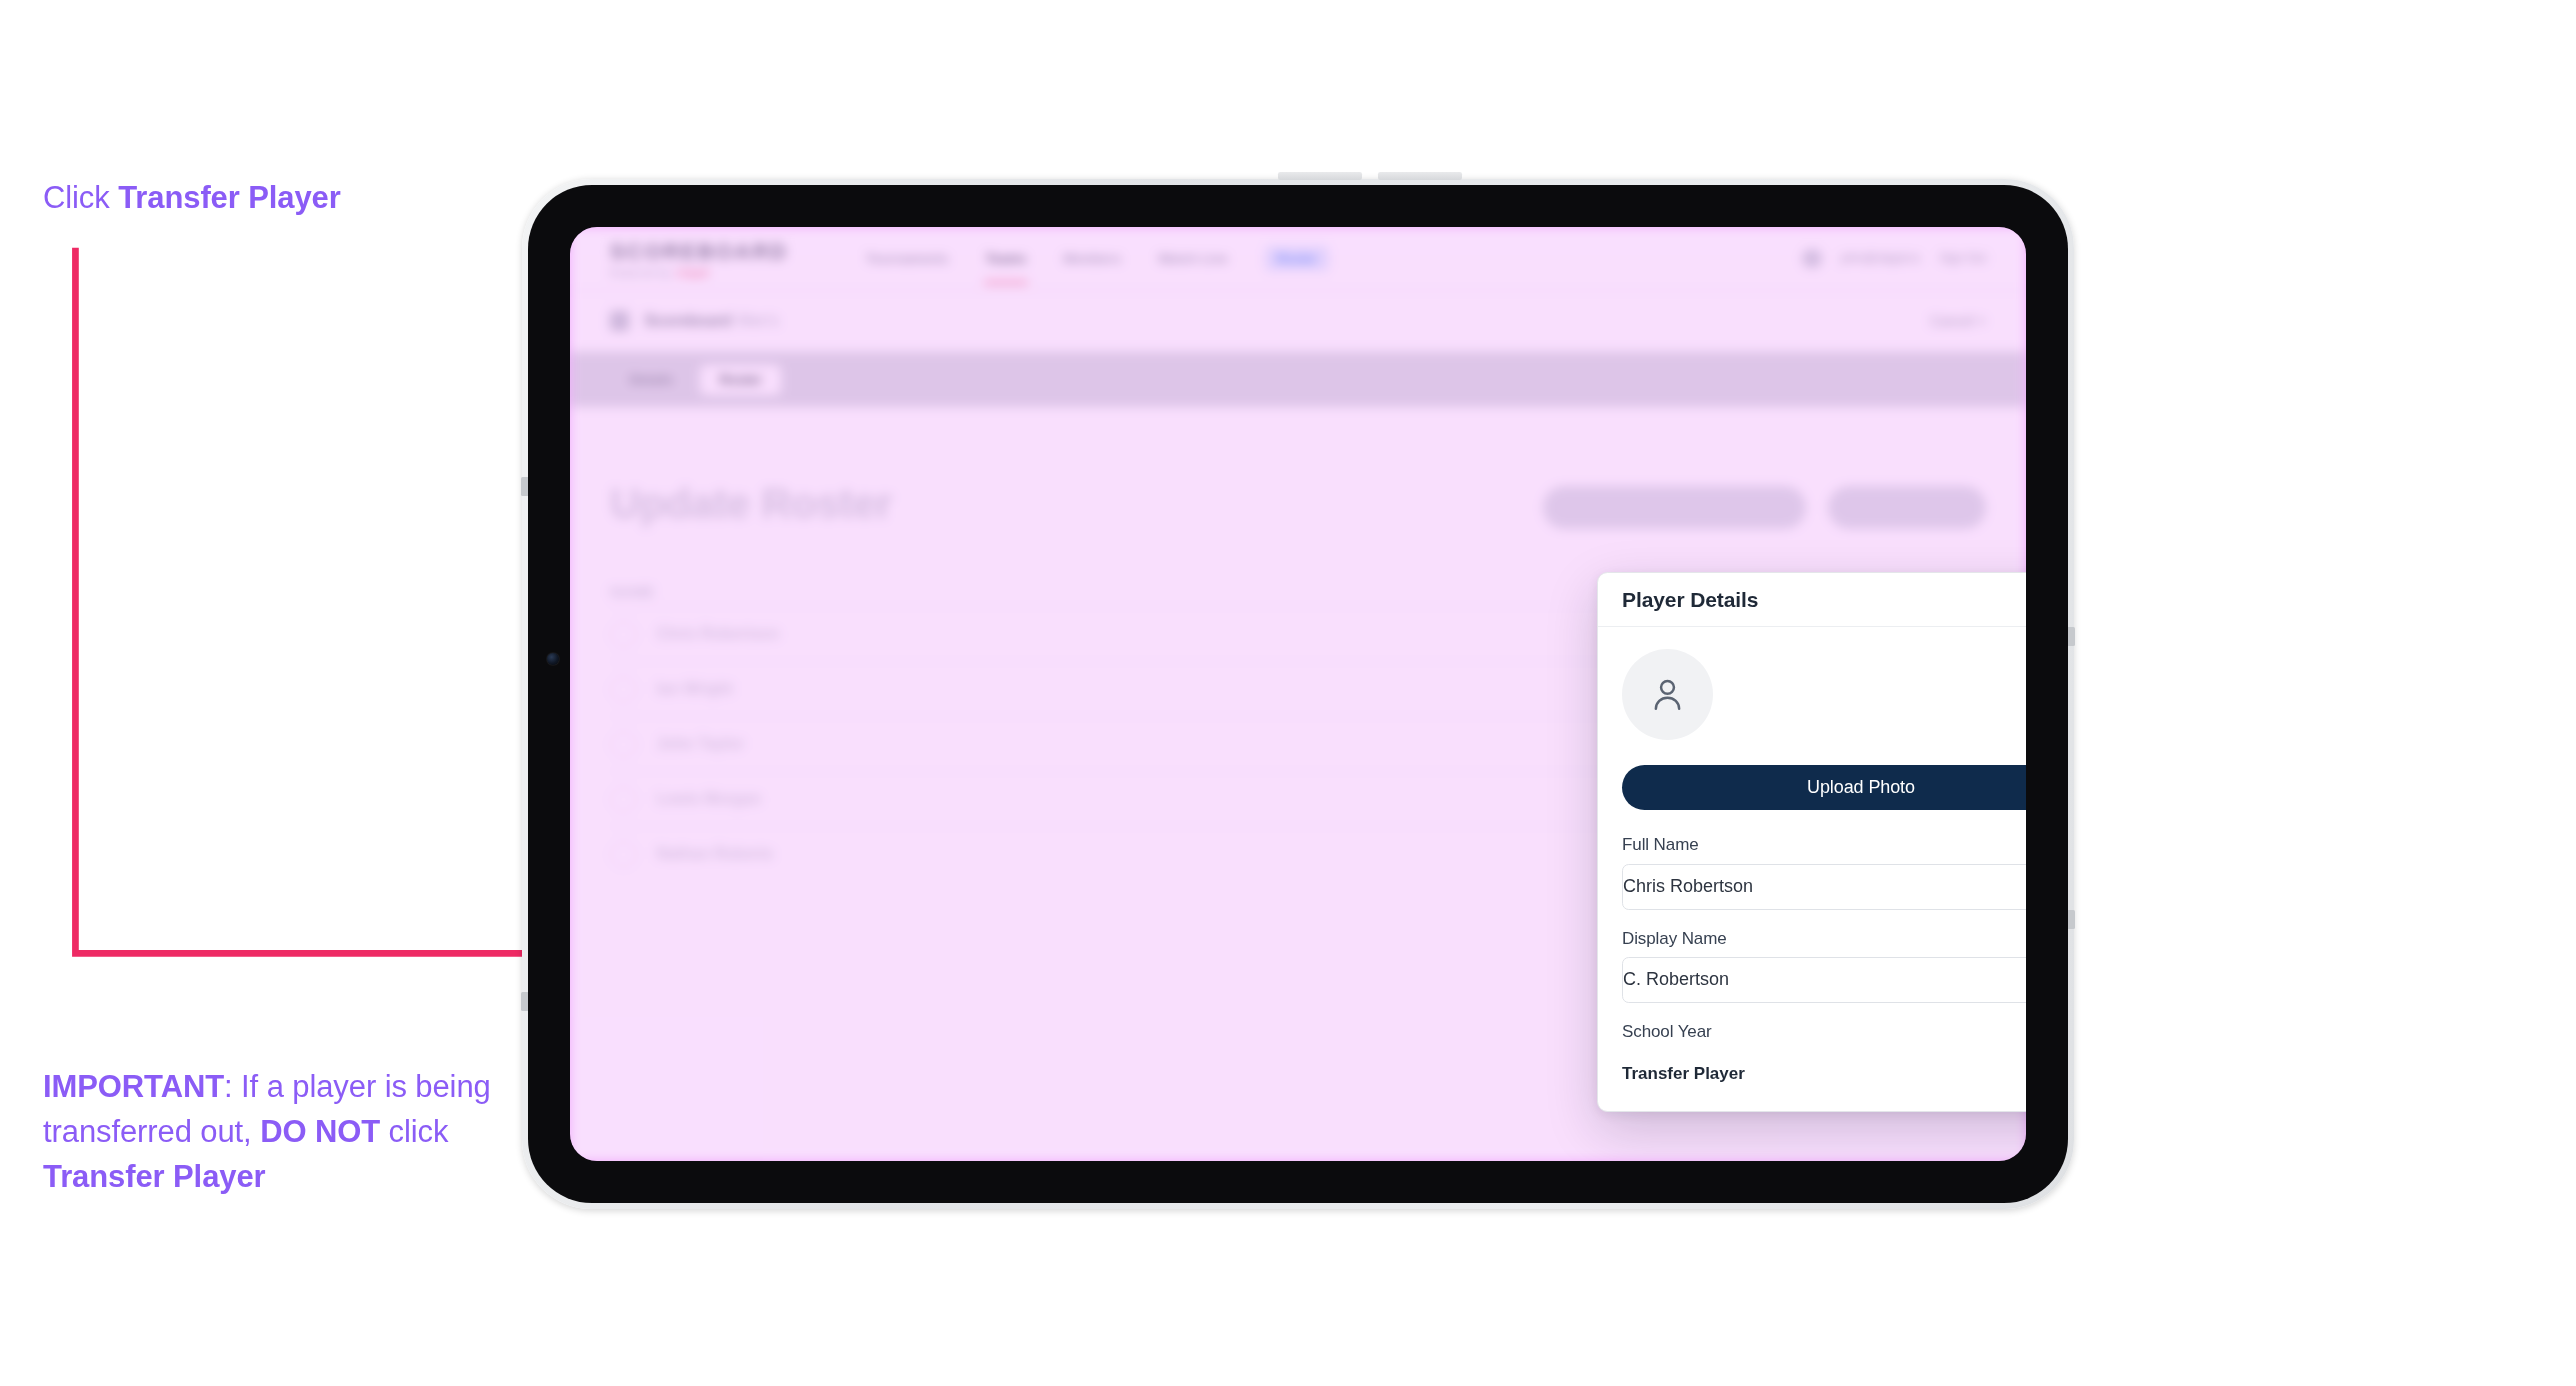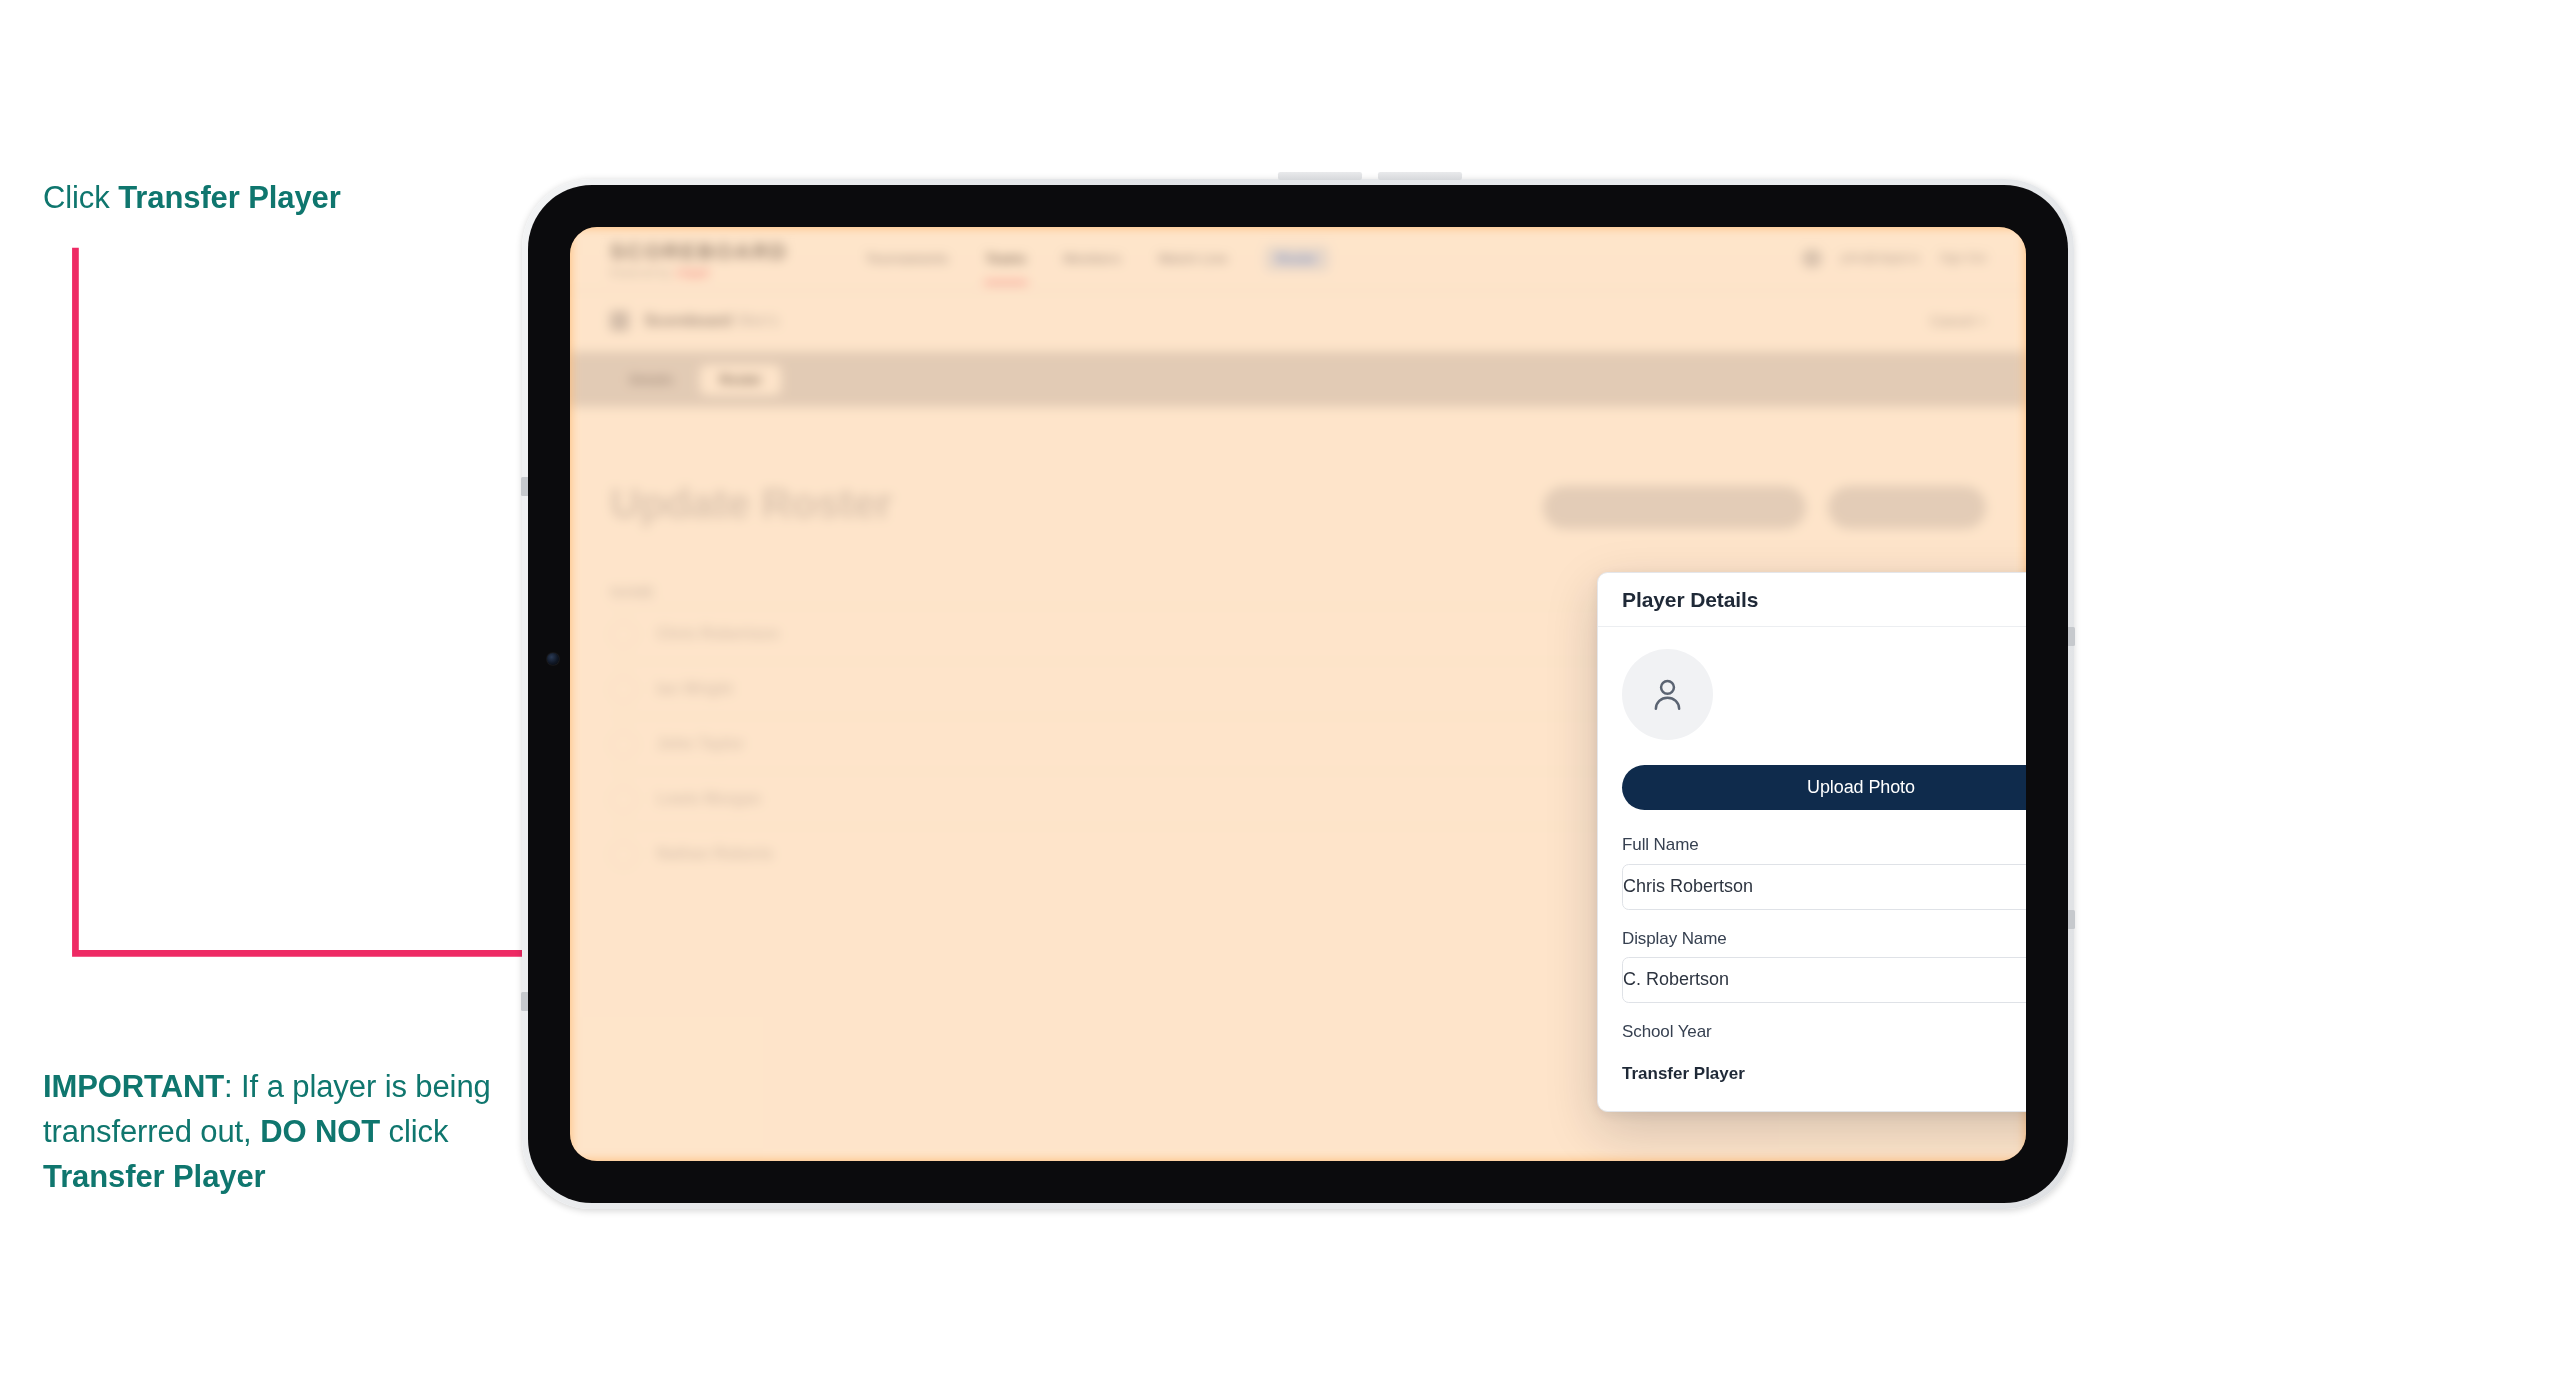--- a/index.html
+++ b/index.html
@@ -7,21 +7,21 @@
     width: 2576px; height: 1386px;
     background: #ffffff;
     font-family: "Liberation Sans", sans-serif;
     overflow: hidden;
   }
   #root { position: relative; width: 2576px; height: 1386px; }
 
   
   .annot {
     position: absolute;
-    color: #0f766e;
+    color: #8b5cf6;
     font-size: 31px;
     line-height: 1.45;
     letter-spacing: -0.1px;
   }
   .annot b { font-weight: 700; }
   #annot-top { left: 43px; top: 176px; white-space: nowrap; }
   #annot-bottom { left: 43px; top: 1065px; width: 477px; }
 
   
   #arrow-svg { position: absolute; left: 0; top: 0; width: 2576px; height: 1386px; pointer-events: none; }
@@ -36,21 +36,21 @@
     padding: 6px;
     box-shadow: 0 1.5px 7.5px rgba(0,0,0,.16);
   }
   #tablet-bezel {
     position: absolute; left: 6px; top: 6px; right: 6px; bottom: 6px;
     background: #0b0b0d;
     border-radius: 64px;
   }
   #tablet-screen {
     position: absolute; left: 42px; top: 42px; right: 42px; bottom: 42px;
-    background: #fdba74;
+    background: #f0abfc;
     border-radius: 27px;
     overflow: hidden;
   }
   
   .hw-btn {
     position: absolute;
     background: linear-gradient(180deg,#e9eaec,#d6d8db);
     border-radius: 2.2px;
   }
   #vol-up   { left: 756px; top: -6.7px; width: 84px; height: 7.5px; }

